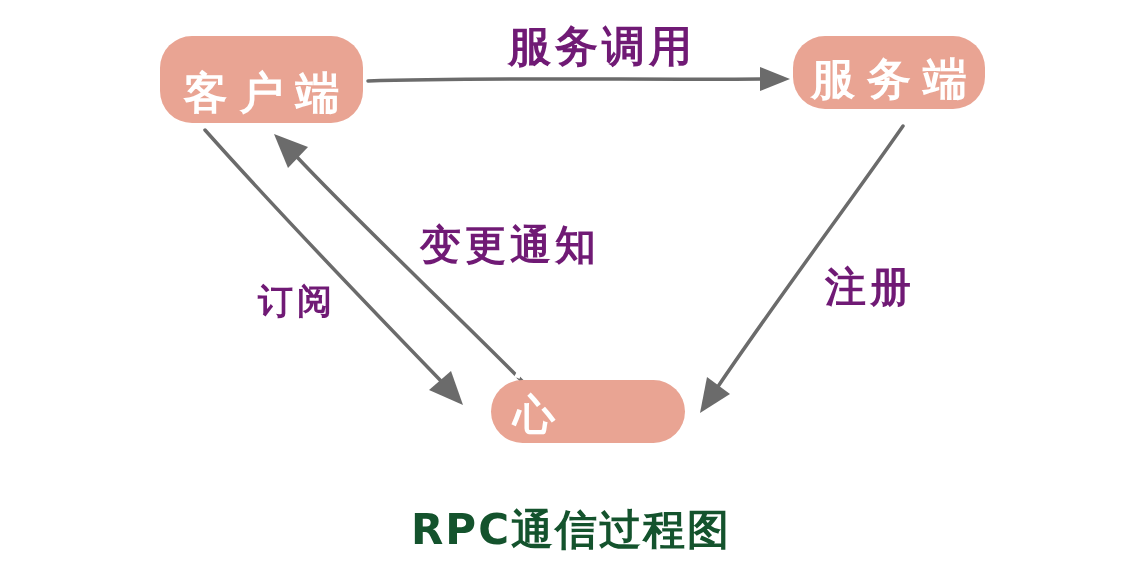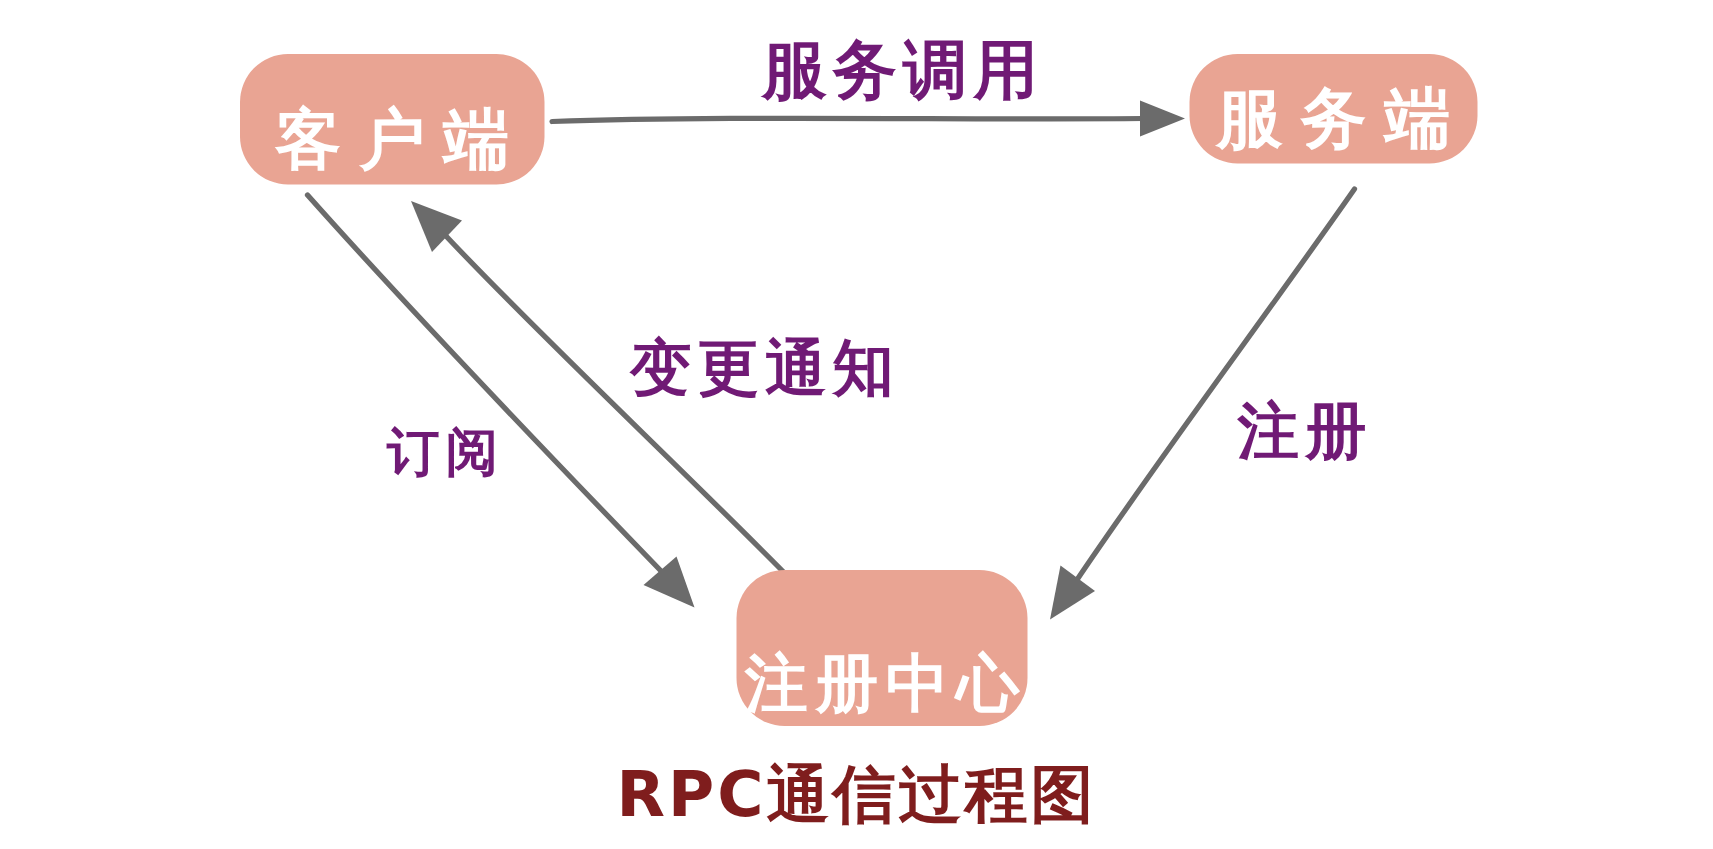--- a/index.html
+++ b/index.html
@@ -42,24 +42,24 @@
   .node-server {
     left: 793px; top: 36px;
     width: 192px; height: 73px;
     font-size: 44px;
     letter-spacing: 12px;
     padding-left: 12px;
     box-sizing: border-box;
   }
   .node-registry {
     left: 491px; top: 380px;
-    width: 194px; height: 104px;
+    width: 194px; height: 63px;
     font-size: 42px;
     letter-spacing: 5px;
-    padding-left: 5px;
+    padding-left: 22px;
     box-sizing: border-box;
   }
   .edge-label {
     position: absolute;
     color: #701a75;
     font-weight: bold;
     white-space: nowrap;
   }
   .label-service-call {
     left: 508px; top: 18px;
@@ -80,21 +80,21 @@
     left: 825px; top: 260px;
     font-size: 41px;
     letter-spacing: 4px;
     text-align: right;
   }
   .diagram-title {
     position: absolute;
     left: 0; right: 0;
     top: 502px;
     text-align: center;
-    color: #7f1d1d;
+    color: #14532d;
     font-size: 42px;
     font-weight: bold;
     letter-spacing: 2px;
   }
 </style>
 </head>
 <body>
 
 <div class="canvas">
 

